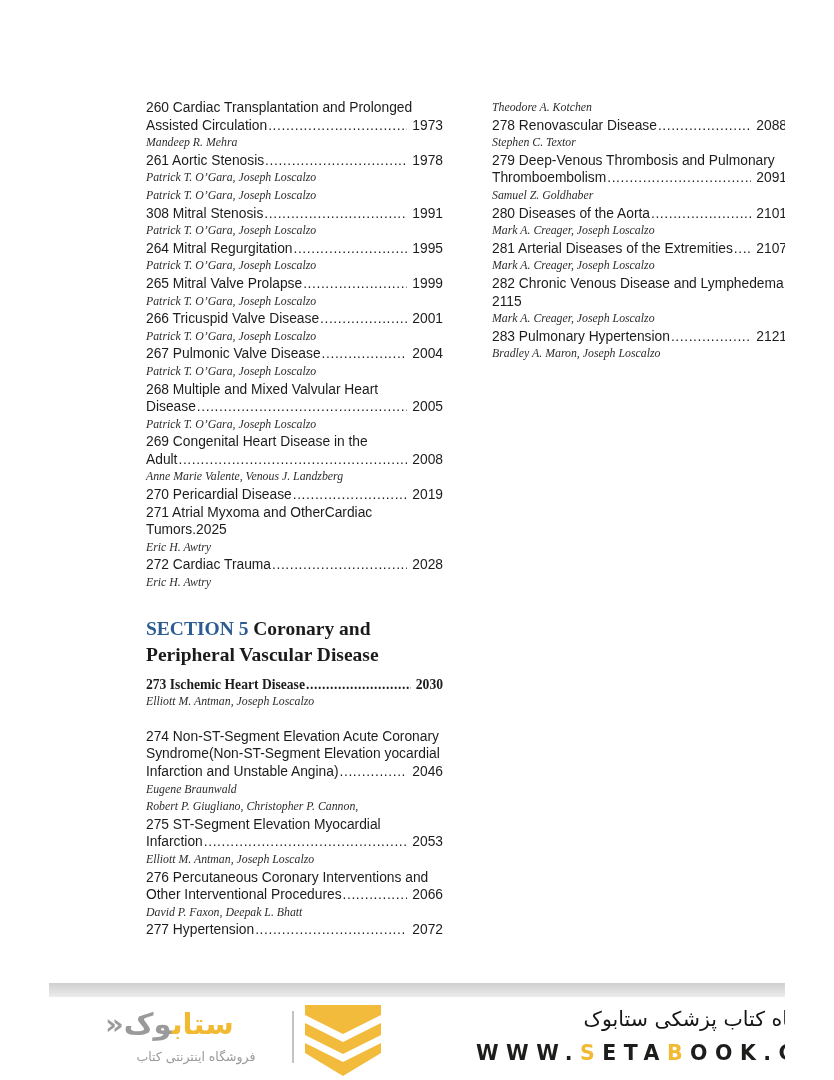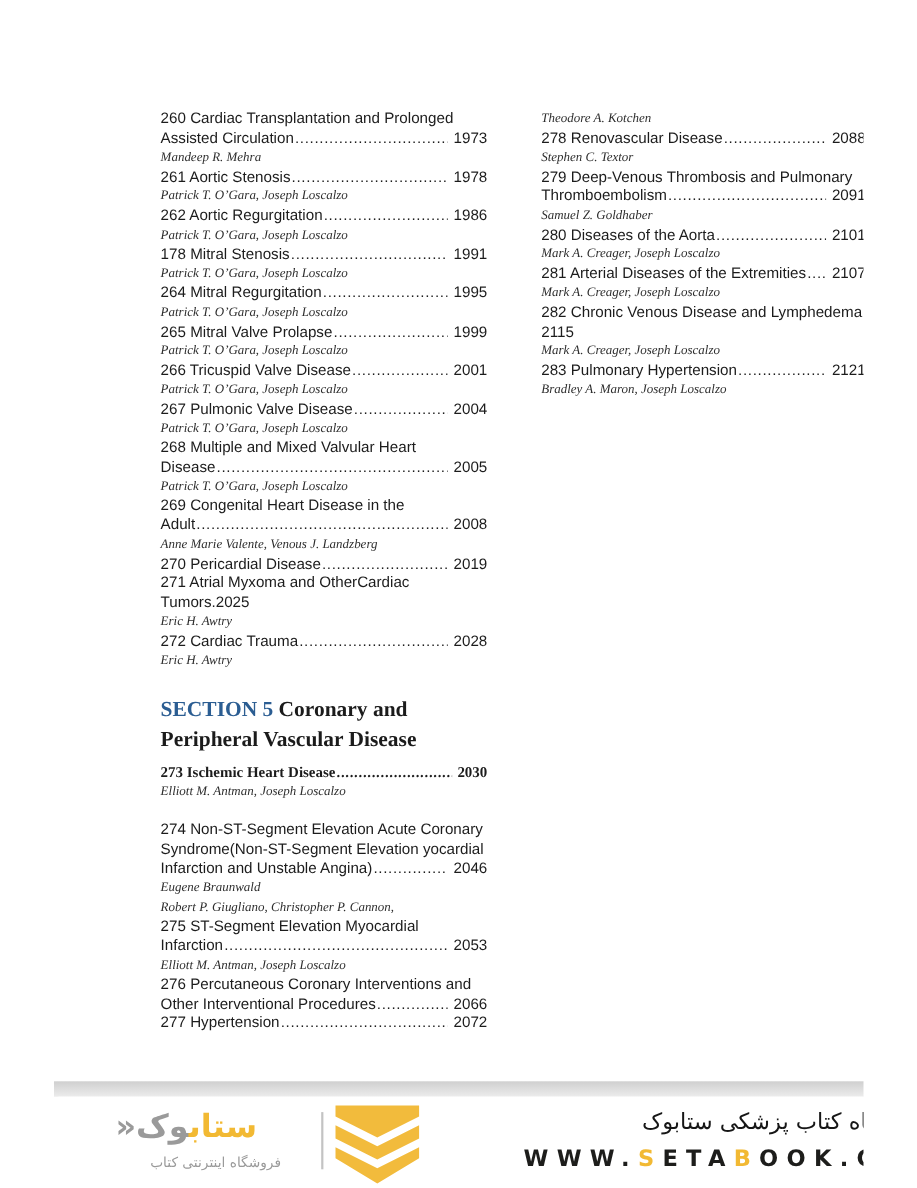--- a/index.html
+++ b/index.html
@@ -55,30 +55,25 @@
       </div>
       <div class="block">
         <div class="tl flexl">
           <span class="txt">261 Aortic Stenosis</span>
           <span class="dots"></span>
           <span class="pg">1978</span>
         </div>
         <div class="au">Patrick T. O’Gara, Joseph Loscalzo</div>
       </div>
       <div class="block">
-        <div class="tl flexl">
-          <span class="txt">262 Aortic Regurgitation</span>
-          <span class="dots"></span>
-          <span class="pg">1986</span>
-        </div>
-        <div class="au">Patrick T. O’Gara, Joseph Loscalzo</div>
-      </div>
-      <div class="block">
-        <div class="tl flexl">
-          <span class="txt">178 Mitral Stenosis</span>
+        <div class="au">Patrick T. O’Gara, Joseph Loscalzo</div>
+      </div>
+      <div class="block">
+        <div class="tl flexl">
+          <span class="txt">308 Mitral Stenosis</span>
           <span class="dots"></span>
           <span class="pg">1991</span>
         </div>
         <div class="au">Patrick T. O’Gara, Joseph Loscalzo</div>
       </div>
       <div class="block">
         <div class="tl flexl">
           <span class="txt">264 Mitral Regurgitation</span>
           <span class="dots"></span>
           <span class="pg">1995</span>
@@ -179,20 +174,21 @@
         </div>
         <div class="au">Elliott M. Antman, Joseph Loscalzo</div>
       </div>
       <div class="block">
         <div class="tl">276 Percutaneous Coronary Interventions and</div>
         <div class="tl flexl">
           <span class="txt">Other Interventional Procedures</span>
           <span class="dots"></span>
           <span class="pg">2066</span>
         </div>
+        <div class="au">David P. Faxon, Deepak L. Bhatt</div>
       </div>
       <div class="block">
         <div class="tl flexl">
           <span class="txt">277 Hypertension</span>
           <span class="dots"></span>
           <span class="pg">2072</span>
         </div>
       </div>
     </div>
   <div class="col col-right" id="col-right">

